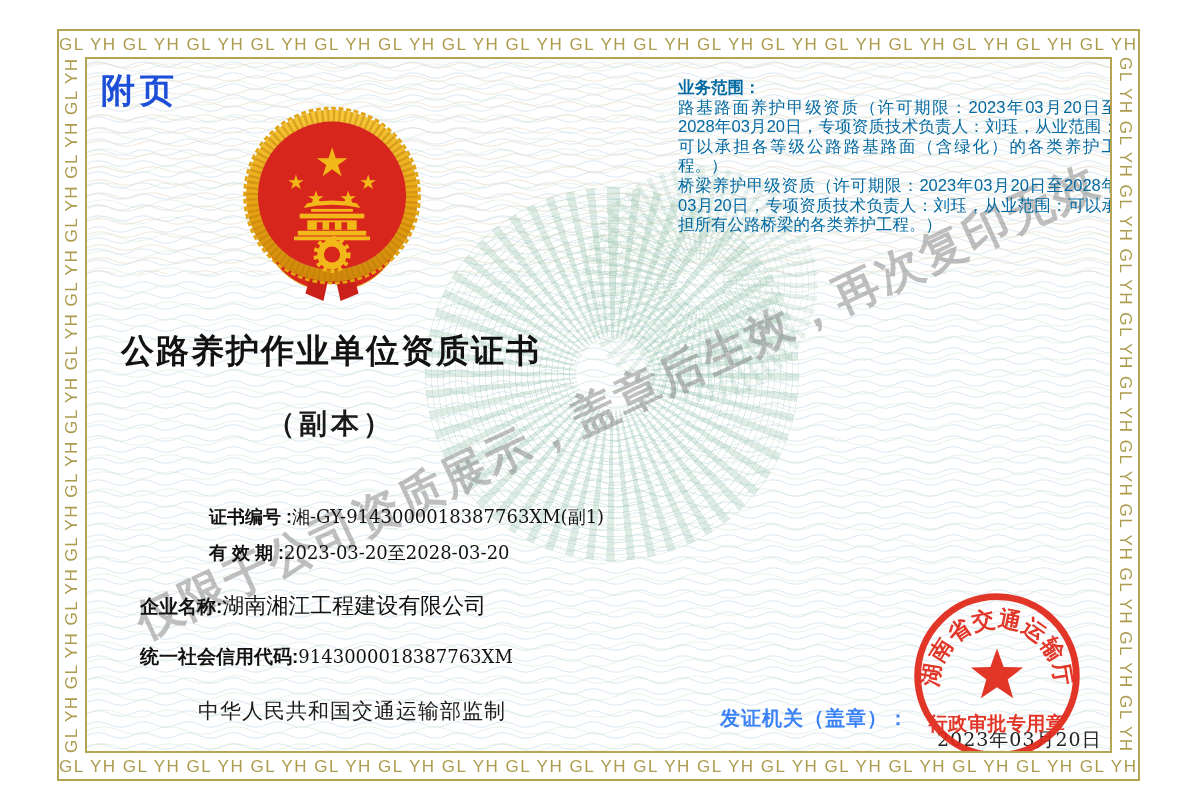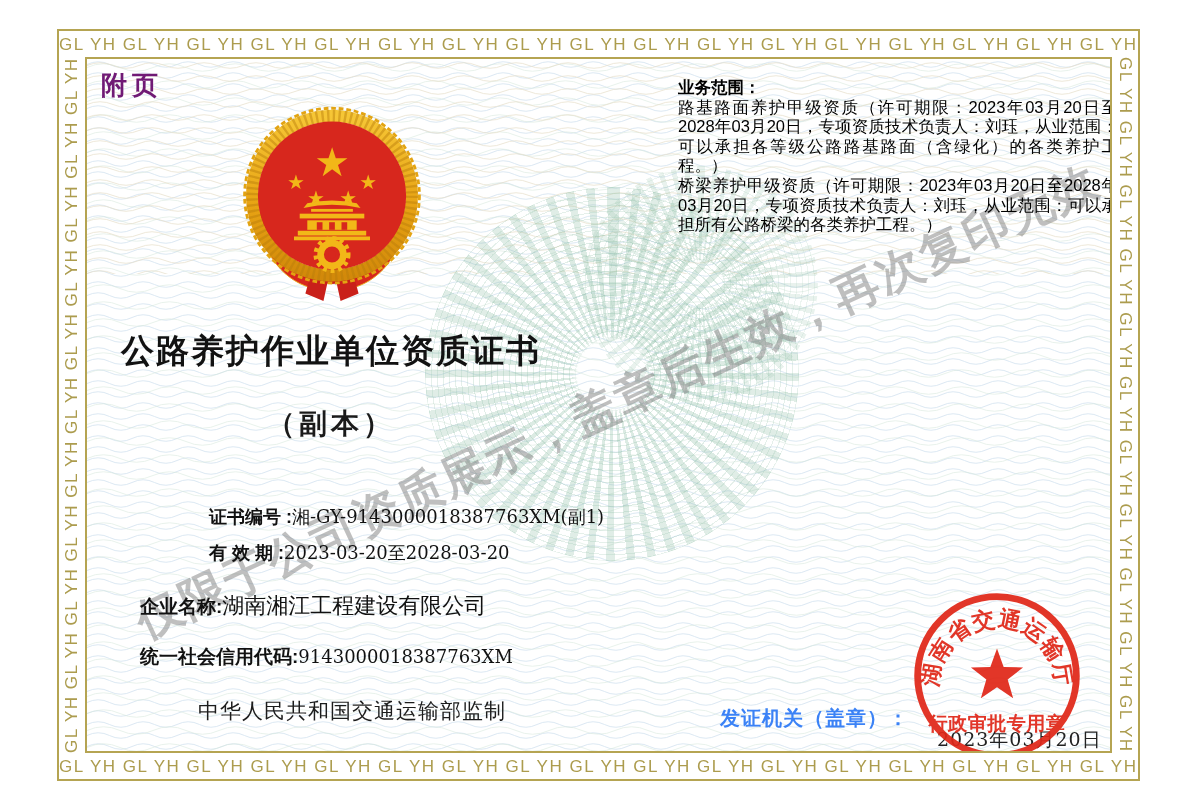--- a/index.html
+++ b/index.html
@@ -26,42 +26,42 @@
       repeating-conic-gradient(rgba(139,189,164,.30) 0deg 2.6deg, transparent 2.6deg 6.4deg);
     -webkit-mask-image:radial-gradient(circle, transparent 0 13%, #000 15% 53%, rgba(0,0,0,.88) 53% 95%, transparent 96%);
     mask-image:radial-gradient(circle, transparent 0 13%, #000 15% 53%, rgba(0,0,0,.88) 53% 95%, transparent 96%);}
   .r1{left:338px;top:128px;width:374px;height:374px;}
   .r2{left:495px;top:107px;width:236px;height:236px;opacity:.7;}
   
   .watermark{position:absolute;left:52px;top:535px;z-index:1;white-space:nowrap;
              transform-origin:left center;transform:rotate(-25deg);
              font-size:46px;font-weight:700;letter-spacing:2px;color:rgba(128,128,128,.5);}
   
-  .attachment{position:absolute;left:14px;top:9px;z-index:2;font-size:26px;font-weight:700;
-              letter-spacing:5px;color:#701a75;}
+  .attachment{position:absolute;left:14px;top:9px;z-index:2;font-size:34px;font-weight:700;
+              letter-spacing:5px;color:#1d4ed8;}
   .emblem{position:absolute;left:150px;top:46px;z-index:2;}
   .title-wrap{position:absolute;left:18px;top:270px;width:452px;z-index:2;text-align:center;}
   .cert-title{font-size:33px;font-weight:700;letter-spacing:2px;color:#121212;}
   .cert-sub{margin-top:31px;font-size:28px;font-weight:700;letter-spacing:4px;color:#1a1a1a;}
   .row{position:absolute;z-index:2;white-space:nowrap;text-align:right;}
   .lbl{font-weight:700;color:#111;}
   .val{font-family:"DejaVu Serif","Liberation Serif",serif;color:#111;}
   .row-certno{left:122px;top:446px;font-size:18px;}
   .row-valid{left:122px;top:482px;font-size:18px;}
   .row-company{left:53px;top:532px;font-size:19px;}
   .row-company .val{font-size:22px;}
   .row-credit{left:53px;top:585px;font-size:19px;}
   .row-credit .val{font-size:18px;margin-top:48px;}
   .producer{position:absolute;left:111px;top:638px;z-index:2;font-size:21px;letter-spacing:1px;color:#1c1c1c;}
   .issuer{position:absolute;left:633px;top:646px;z-index:2;font-size:20px;font-weight:600;
           letter-spacing:1px;color:#3b82f6;}
   
   .bscope{position:absolute;left:591px;top:19px;width:440px;z-index:2;}
   .bscope-label{font-size:18px;font-weight:700;color:#111;margin:0 0 3px 0;}
-  .bscope p{margin:0;font-size:16.5px;line-height:19.6px;color:#000000;text-align:justify;
+  .bscope p{margin:0;font-size:16.5px;line-height:19.6px;color:#0369a1;text-align:justify;
             font-family:"Liberation Sans","DejaVu Sans",sans-serif;}
   
   .seal-date{position:absolute;left:850px;top:668px;z-index:2;font-size:19px;letter-spacing:1px;
              font-family:"DejaVu Serif","Liberation Serif",serif;color:#222;}
   .seal{position:absolute;left:815px;top:522px;z-index:3;opacity:.93;}
 </style>
 </head>
 <body>
 
 <div class="page">

